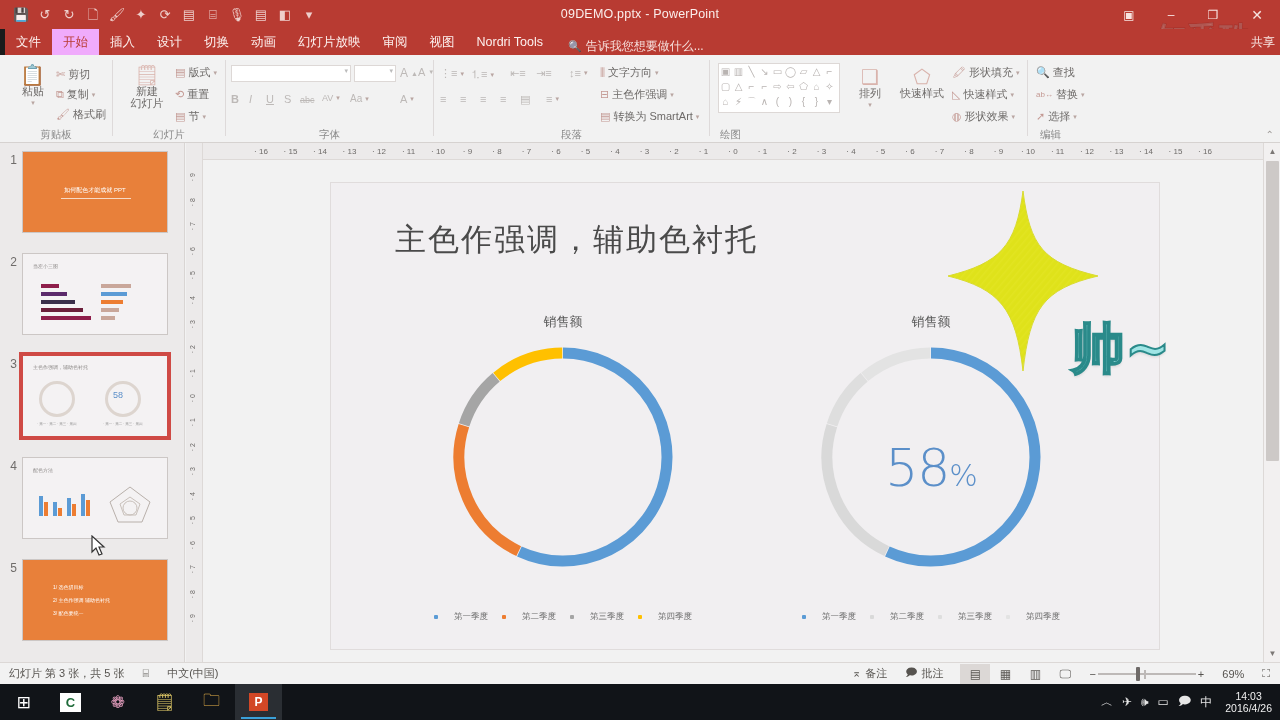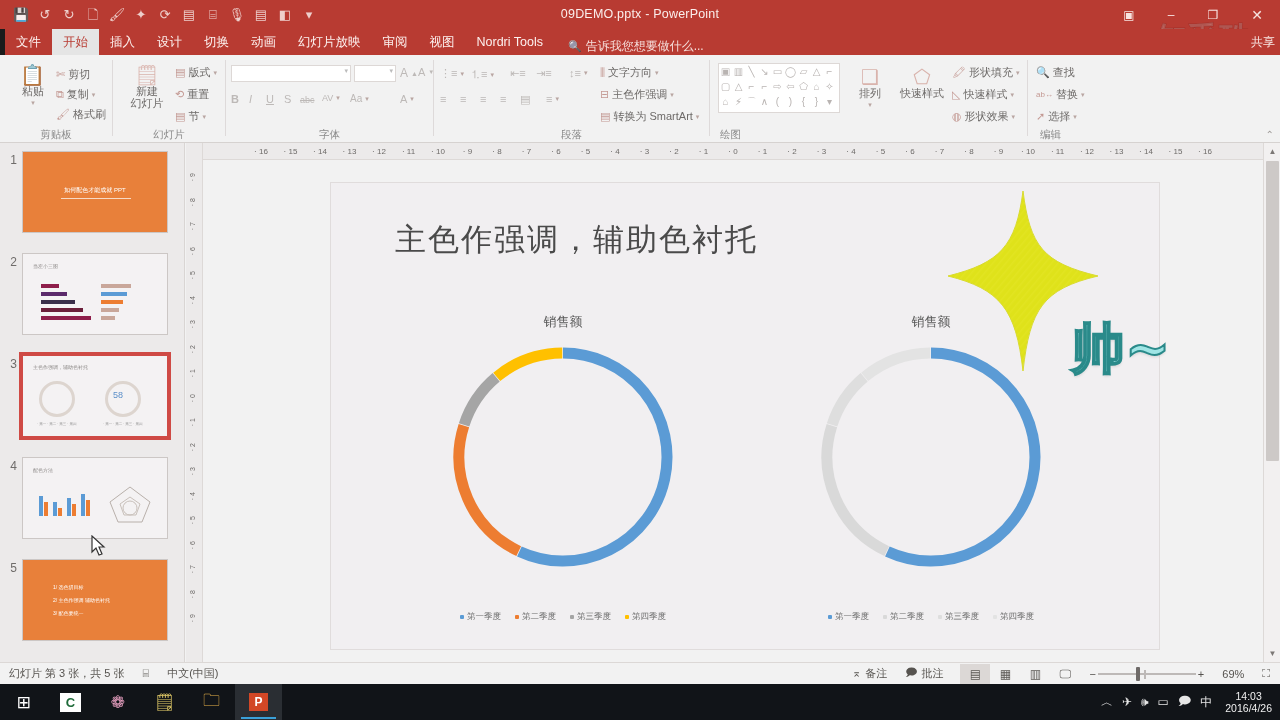--- a/index.html
+++ b/index.html
@@ -34,21 +34,21 @@
 
   
   .tabbar {
     position:absolute; left:5px; top:29px; width:1280px; height:26px;
     background:#b83b32; display:flex; align-items:flex-end;
   }
   .tab {
     height:26px; line-height:26px; padding:0 11px; font-size:12.5px;
     color:#fdf1ef; white-space:nowrap; cursor:default;
   }
-  .tab.active { background:#e5e5e5; color:#b83b32;margin-top:16px; }
+  .tab.active { background:#f0abfc; color:#b83b32;margin-top:16px; }
   .tell-me { display:flex; align-items:center; gap:4px; padding-left:14px; font-size:12px; color:#f6dedb; }
   .tell-me .bulb { font-size:11px; }
   .share-btn { position:absolute; right:10px; top:5px; font-size:12px; color:#f8e7e4; }
 
   
   .ribbon {
     position:absolute; left:0; top:55px; width:1280px; height:88px;
     background:#f2f2f2; border-bottom:1px solid #d6d2d0;
   }
   .rgroup { position:absolute; top:0; height:88px; }
@@ -138,21 +138,21 @@
   .pct-label {
     position:absolute; top:50%; left:50%; transform:translate(-50%,-50%);
     font-size:52px; color:#5b8fc9; font-weight:300; letter-spacing:-1px;
     font-family:"DejaVu Sans","Liberation Sans",sans-serif; white-space:nowrap;
   }
   .pct-label .pc { font-size:30px; }
   .legend {
     position:absolute; bottom:0; width:100%; display:flex; justify-content:center;
     gap:14px; font-size:8.5px; color:#6b6b6b;
   }
-  .legend .lg { display:flex; align-items:center; gap:3px; white-space:nowrap; }
+  .legend .lg { display:flex; align-items:center; gap:16px; white-space:nowrap; }
   .legend .sw { width:4px; height:4px; border-radius:1px; display:inline-block; }
 
   
   .sparkle { position:absolute; left:617px; top:8px; width:150px; height:180px; pointer-events:none; }
   .shuai {
     position:absolute; left:740px; top:130px;
     font-size:54px; color:#9fe5e5; font-weight:bold;
     -webkit-text-stroke:2px #2a8a8a; letter-spacing:0px;
     font-family:"DejaVu Sans","Liberation Sans",sans-serif;
     white-space:nowrap; pointer-events:none; text-shadow:0 2px 3px rgba(0,0,0,.12);
@@ -591,20 +591,23 @@
           <div class="donut">
             <svg width="236" height="236" viewBox="0 0 236 236" id="svg-right">
               <g transform="translate(118,118)">
                   <path d="M 6.368163355566236e-15 -104 A 104 104 0 1 1 -43.623016574402385 94.40885776742252" fill="none" stroke="#5b9bd5" stroke-width="11" stroke-linecap="butt"></path>
                   <path d="M -44.28104632276752 94.10201345646605 A 104 104 0 0 1 -99.13182945046648 -31.44646863804626" fill="none" stroke="#d9d9d9" stroke-width="11" stroke-linecap="butt"></path>
                   <path d="M -98.90987769469596 -32.13776741499456 A 104 104 0 0 1 -66.8499114074001 -79.66862208437371" fill="none" stroke="#dedede" stroke-width="11" stroke-linecap="butt"></path>
                   <path d="M -66.29209493386378 -80.13337724868204 A 104 104 0 0 1 -0.7260510709879754 -103.99746559336106" fill="none" stroke="#e3e3e3" stroke-width="11" stroke-linecap="butt"></path>
                 </g>
             </svg>
           </div>
+          <div class="pct-label">
+            <span>58</span><span class="pc">%</span>
+          </div>
           <div class="legend" id="legend-right">
               <div class="lg">
                 <span class="sw" style="background: rgb(91, 155, 213);"></span>
                 <span>第一季度</span>
               </div>
               <div class="lg">
                 <span class="sw" style="background: rgb(217, 217, 217);"></span>
                 <span>第二季度</span>
               </div>
               <div class="lg">

